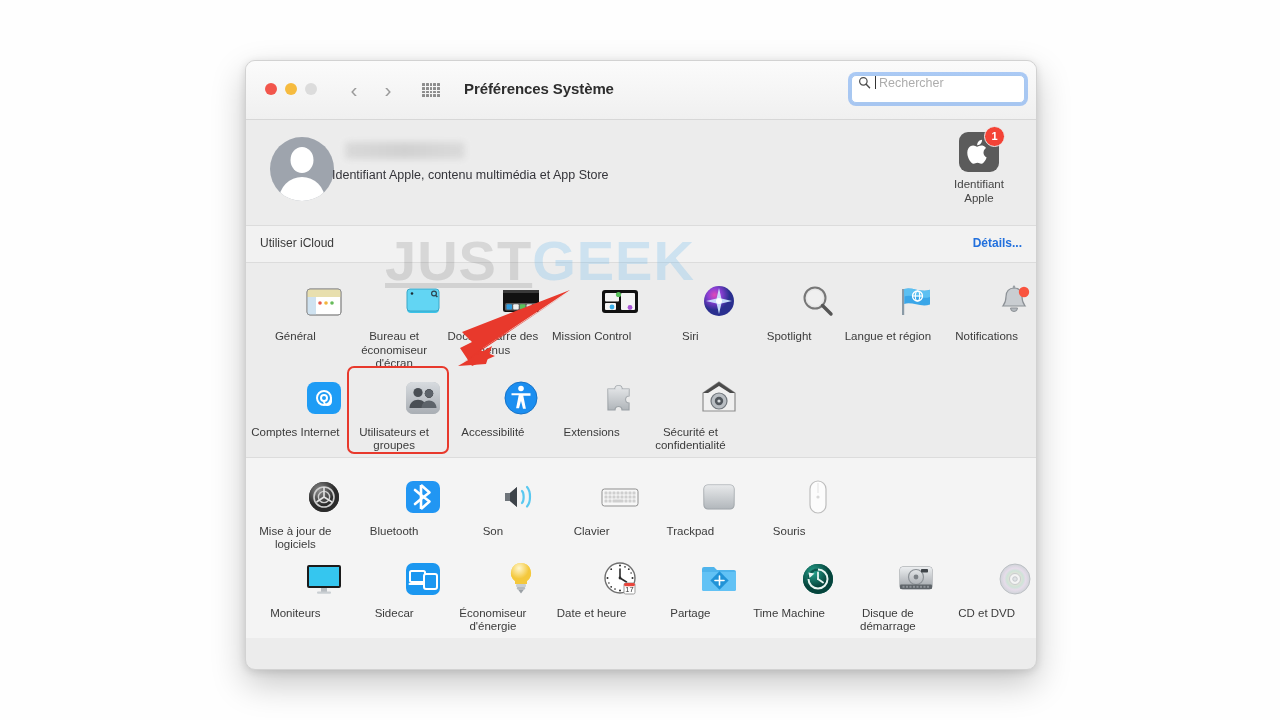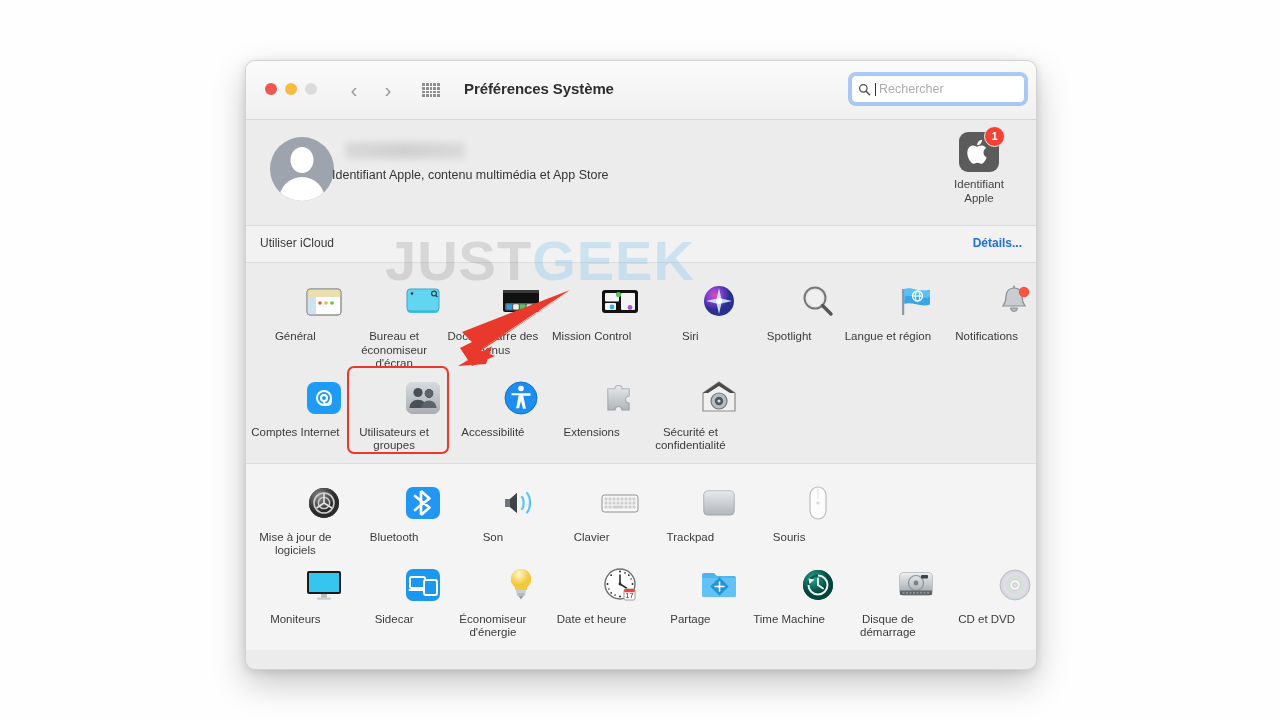--- a/index.html
+++ b/index.html
@@ -48,21 +48,21 @@
   .wintitle { position:absolute; left:218px; top:19px; font-size:15px;
               font-weight:bold; color:#2e2e2e; letter-spacing:-0.1px;}
 
   .searchbox {
     position:absolute; right:11px; top:14px;
     width:160px; height:26px;
     background:#ffffff;
     border:1px solid #a8c8f0;
     border-radius:5px;
     box-shadow: 0 0 0 3px rgba(75,145,240,0.45);
-    display:flex; align-items:center; padding:0 6px;
+    display:flex; padding:0 6px;
   }
   .searchbox .mag { width:13px; height:13px; margin-right:4px; flex:none; }
   .searchbox .caret { width:1px; height:13px; background:#333; margin-right:3px; }
   .searchbox .ph { font-size:12.5px; color:#adadad; }
 
   
   .account {
     position:relative; height:105px;
     background:#ececec;
     border-bottom:1px solid #dcdcdc;
@@ -92,21 +92,21 @@
   
   .icloud {
     position:relative; height:36px; background:#f2f2f2;
     border-bottom:1px solid #dcdcdc;
   }
   .icloud .lbl { position:absolute; left:14px; top:10px; font-size:12px; color:#3a3a3a; }
   .icloud .details { position:absolute; right:14px; top:10px; font-size:12px;
                      color:#2270dd; font-weight:bold; cursor:pointer; }
 
   
-  .section { padding:12px 0 10px; }
+  .section { padding:12px 0 4px; }
   .section.s1 { background:#ececec; }
   .section.s2 { background:#f4f4f4; border-top:1px solid #dcdcdc; }
   .gridrow { display:flex; }
   .cell { width:98.75px; text-align:center; cursor:pointer; position:relative;
           padding-top:4px; }
   .cell .ico { height:46px; display:flex; align-items:center; justify-content:flex-end; }
   .cell .lbl { margin-top:5px; font-size:11.5px; color:#3b3b3b; line-height:13.5px;
                padding:0 4px; }
 
   
@@ -117,21 +117,21 @@
     pointer-events:none;
   }
   
   .arrow { position:absolute; left:420px; top:288px; width:160px; height:100px;
            pointer-events:none; }
 
   
   .watermark { position:absolute; left:385px; top:228px; font-size:56px;
                font-weight:bold; letter-spacing:1px; pointer-events:none;
                font-family:"Liberation Sans", sans-serif; }
-  .watermark .a { color:rgba(120,120,120,0.22); }
+  .watermark .a { color:rgba(120,120,120,0.22);text-decoration:underline; }
   .watermark .b { color:rgba(120,190,235,0.30); }
 </style>
 </head>
 <body>
 
 <div id="root">
 
   <div class="window">
 
     <div class="titlebar">

